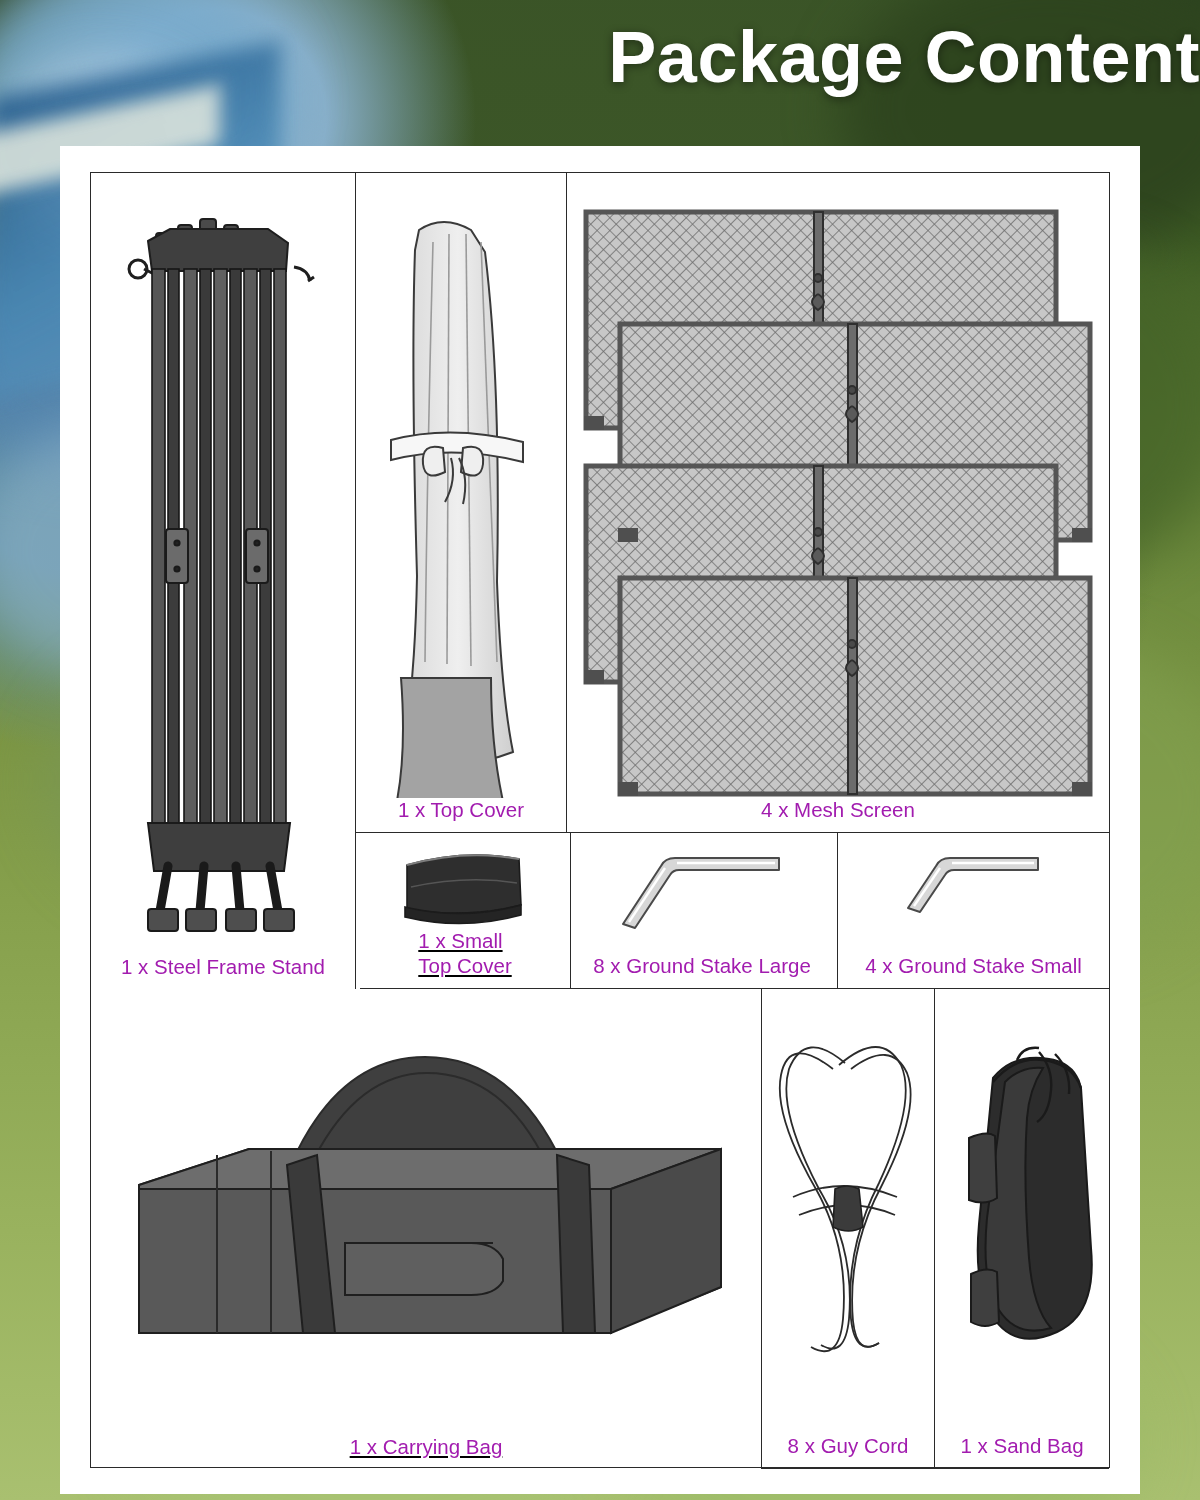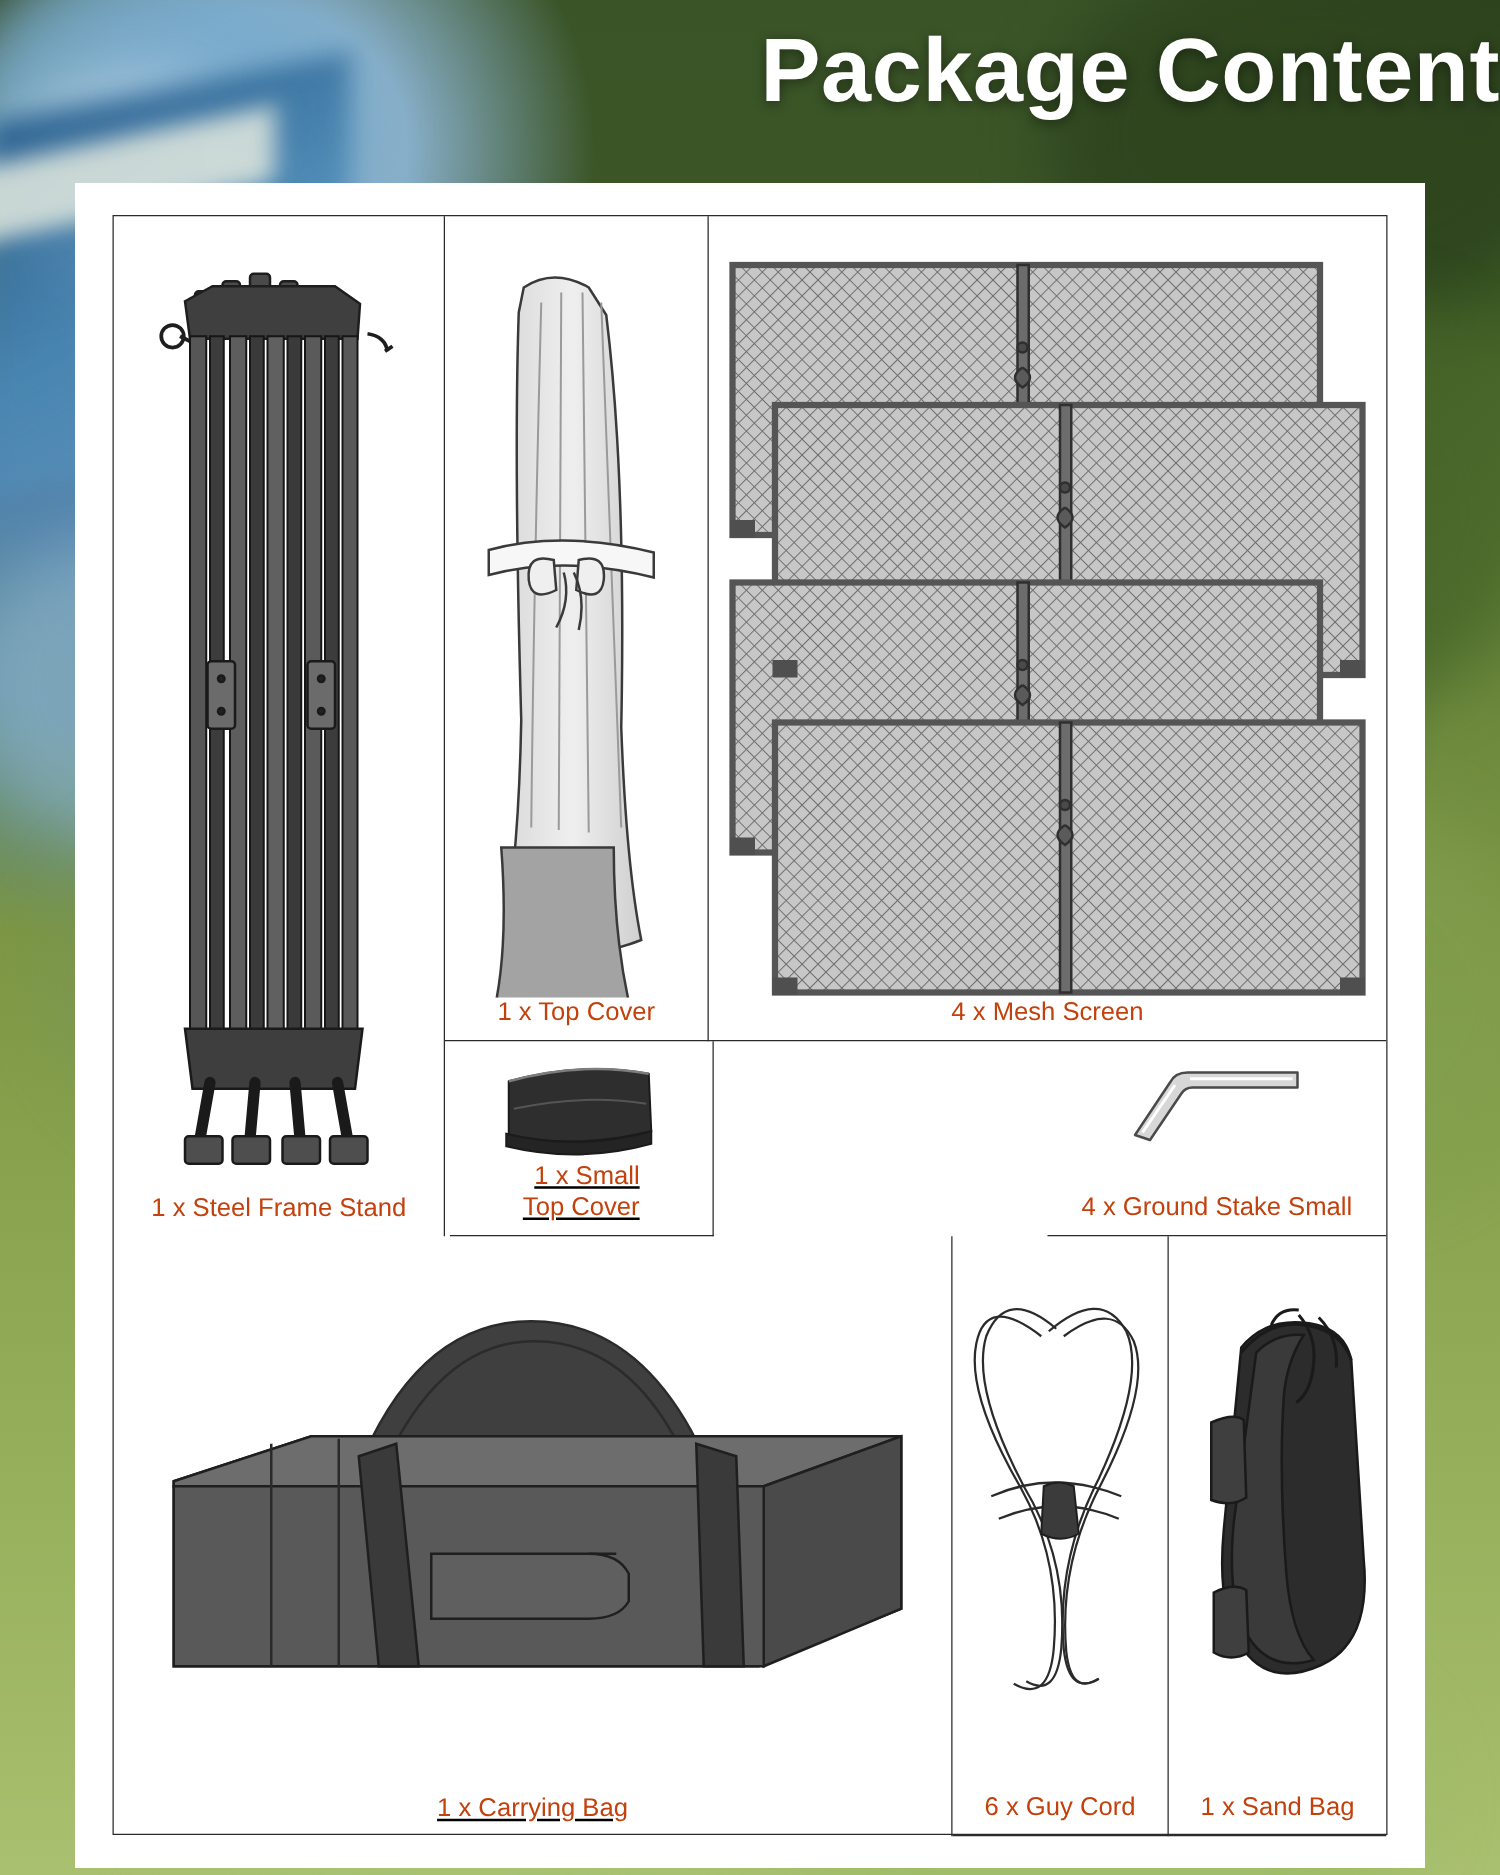--- a/index.html
+++ b/index.html
@@ -120,22 +120,22 @@
     bottom: 0;
     display: flex;
     align-items: center;
     justify-content: center;
     pointer-events: none;
   }
   .caption {
     position: relative;
     z-index: 2;
     font-size: 20.5px;
-    color: #c2410c;
-    text-align: right;
+    color: #a21caf;
+    text-align: left;
     line-height: 1.22;
     padding-bottom: 10px;
     white-space: pre-line;
   }
 
   
   #c-frame   { left:0;     top:0;     width:265px; height:816px; }
   #c-top     { left:265px; top:0;     width:211px; height:660px; }
   #c-mesh    { left:476px; top:0;     width:542px; height:660px; }
   #c-small   { left:269px; top:660px; width:211px; height:156px;text-decoration:underline; }
@@ -317,20 +317,32 @@
             <path d="M12 28 q58 -16 112 -6" fill="none" stroke="#7d7d7d" stroke-width="2"></path>
             <path d="M16 50 q56 -12 106 -4" fill="none" stroke="#555"></path>
             <path d="M10 70 q58 14 116 -2 l0 10 q-58 16 -116 2 Z" fill="#242424"></path>
           </g>
         </svg>
       </div>
       <div class="caption">1 x Small
 Top Cover</div>
     </div>
 
+    <div class="cell" id="c-large">
+      <div class="art" style="bottom:48px;">
+        <svg width="190" height="86" viewBox="0 0 190 86">
+          <g fill="#d7d7d7" stroke="#4a4a4a" stroke-width="2" stroke-linejoin="round">
+            <path d="M16 80 L54 22 Q58 14 68 14 L172 14 L172 26 L72 26 Q66 26 63 31 L28 84 Z"></path>
+          </g>
+          <path d="M22 78 L58 24" stroke="#ffffff" stroke-width="2.4" fill="none"></path>
+          <path d="M70 19 L168 19" stroke="#ffffff" stroke-width="2.4" fill="none"></path>
+        </svg>
+      </div>
+      <div class="caption">8 x Ground Stake Large</div>
+    </div>
 
     <div class="cell no-r" id="c-ssmall">
       <div class="art" style="bottom:48px;">
         <svg width="160" height="86" viewBox="0 0 160 86">
           <g fill="#d7d7d7" stroke="#4a4a4a" stroke-width="2" stroke-linejoin="round">
             <path d="M14 64 L42 22 Q46 14 56 14 L144 14 L144 26 L60 26 Q54 26 51 31 L26 68 Z"></path>
           </g>
           <path d="M20 62 L46 24" stroke="#ffffff" stroke-width="2.4" fill="none"></path>
           <path d="M58 19 L140 19" stroke="#ffffff" stroke-width="2.4" fill="none"></path>
         </svg>
@@ -382,21 +394,21 @@
             <path d="M66 36 q42 -36 62 0 q16 36 -22 118 q-34 66 -28 136 q4 38 28 24"></path>
             <path d="M78 40 q40 -30 56 4 q14 36 -26 114 q-34 64 -28 134 q4 36 26 22"></path>
             <path d="M20 168 q50 -22 104 0"></path>
             <path d="M26 186 q48 -20 96 0"></path>
           </g>
           <g fill="#2b2b2b">
             <path d="M62 160 q12 -6 24 0 l4 38 q-14 8 -30 0 Z" fill="#3b3b3b" stroke="#1f1f1f" stroke-width="1.6"></path>
           </g>
         </svg>
       </div>
-      <div class="caption">6 x Guy Cord</div>
+      <div class="caption">8 x Guy Cord</div>
     </div>
 
     <div class="cell no-r" id="c-sand">
       <div class="art" style="bottom:60px;">
         <svg width="150" height="330" viewBox="0 0 150 330">
           <g stroke="#1a1a1a" stroke-width="2">
 
             <path d="M46 44 q18 -22 48 -20 q34 2 40 30 l10 160 q6 66 -34 84 q-40 18 -62 -12 q-22 -30 -16 -96 Z" fill="#2c2c2c"></path>
 
             <path d="M58 48 q16 -16 38 -14 q-14 22 -16 50 q-4 60 2 140 q4 50 22 70 q-34 10 -52 -18 q-18 -28 -12 -92 Z" fill="#3a3a3a"></path>

